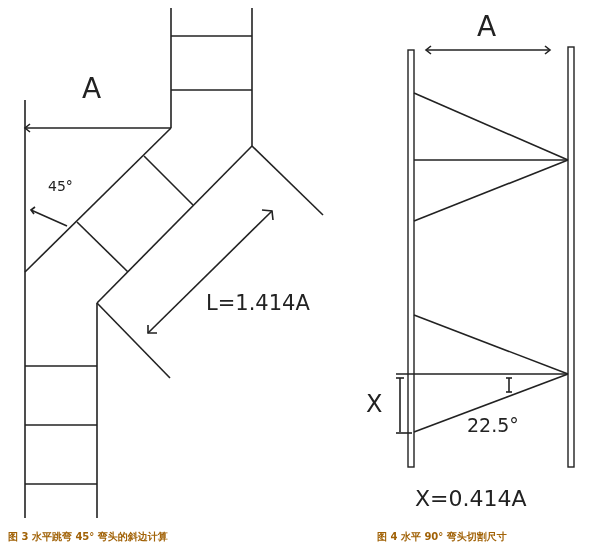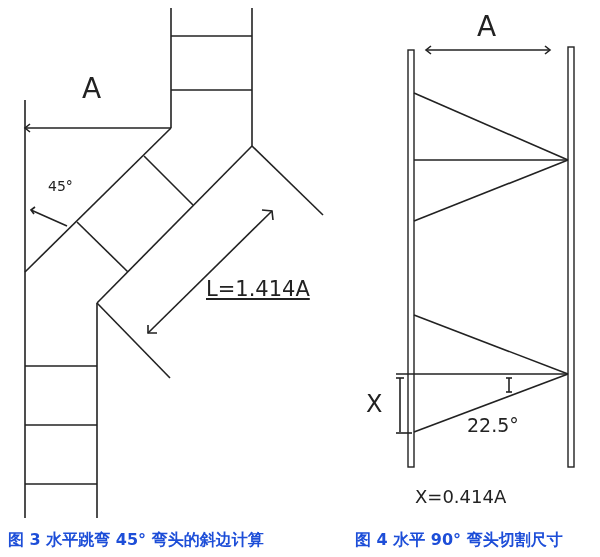--- a/index.html
+++ b/index.html
@@ -1,19 +1,19 @@
 <!DOCTYPE html>
 <html><head>
 <meta charset="utf-8">
 <style>
   html, body { margin:0; padding:0; background:#fff; }
   body { width:600px; height:557px; position:relative; overflow:hidden; font-family:"DejaVu Sans", sans-serif; }
   svg { position:absolute; left:0; top:0; }
   .lbl { position:absolute; color:#222; font-family:"DejaVu Sans", sans-serif; white-space:nowrap; }
-  .cap { position:absolute; font-weight:bold; font-size:16px; color:#1d4ed8; font-family:"DejaVu Sans", sans-serif; white-space:nowrap; }
+  .cap { position:absolute; font-weight:bold; font-size:10px; color:#a16207; font-family:"DejaVu Sans", sans-serif; white-space:nowrap; }
 </style>
 </head>
 <body>
 
 <svg width="600" height="557" viewBox="0 0 600 557" stroke="#222" stroke-width="1.6" fill="none">
 
   <g>
     <line x1="171" y1="8" x2="171" y2="128"></line>
     <line x1="252" y1="8" x2="252" y2="146"></line>
     <line x1="171" y1="36" x2="252" y2="36"></line>
@@ -70,20 +70,20 @@
     <line x1="396" y1="378" x2="404" y2="378"></line>
     <line x1="396" y1="433" x2="412" y2="433"></line>
     <line x1="509" y1="378" x2="509" y2="392"></line>
     <line x1="506" y1="378" x2="512" y2="378"></line>
     <line x1="506" y1="392" x2="512" y2="392"></line>
   </g>
 </svg>
 
 <div class="lbl" style="left:82px;top:72px;font-size:28px;">A</div>
 <div class="lbl" style="left:48px;top:178px;font-size:14px;">45°</div>
-<div class="lbl" style="left:206px;top:277px;font-size:21px;text-decoration:underline;">L=1.414A</div>
+<div class="lbl" style="left:206px;top:291px;font-size:21px;">L=1.414A</div>
 <div class="cap" style="left:8px;top:530px;">图 3  水平跳弯 45° 弯头的斜边计算</div>
 
 <div class="lbl" style="left:477px;top:10px;font-size:28px;">A</div>
 <div class="lbl" style="left:366px;top:390px;font-size:24px;">X</div>
 <div class="lbl" style="left:467px;top:414px;font-size:19px;">22.5°</div>
-<div class="lbl" style="left:415px;top:486px;font-size:18px;">X=0.414A</div>
-<div class="cap" style="left:355px;top:530px;">图 4  水平 90° 弯头切割尺寸</div>
+<div class="lbl" style="left:415px;top:486px;font-size:22px;">X=0.414A</div>
+<div class="cap" style="left:377px;top:530px;">图 4  水平 90° 弯头切割尺寸</div>
 
 </body></html>

